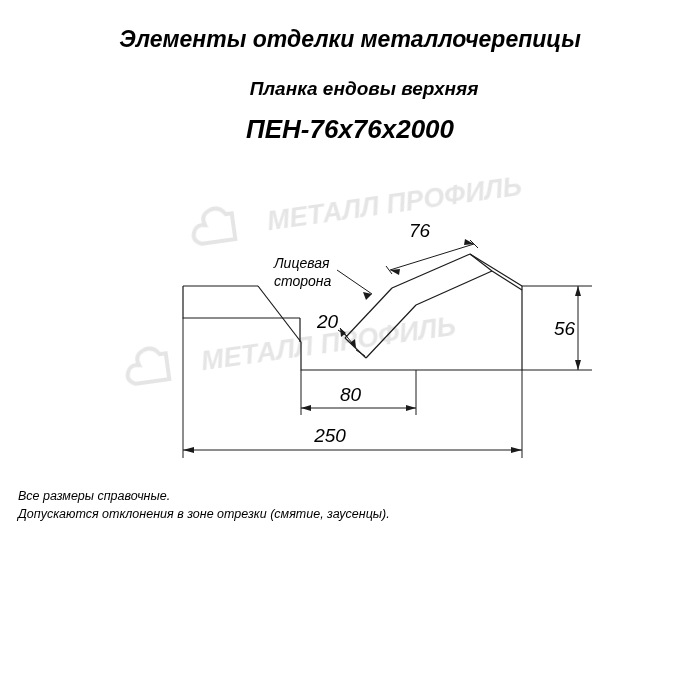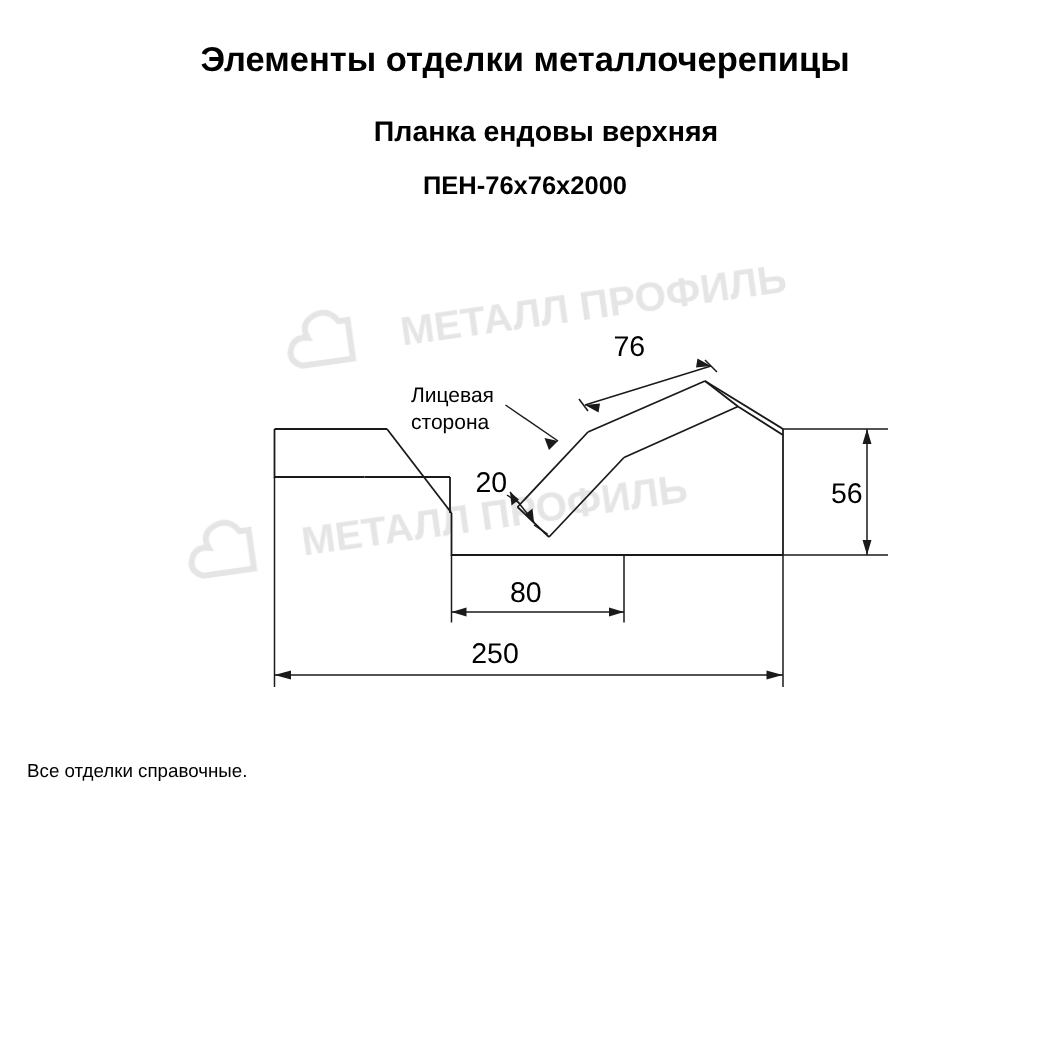--- a/index.html
+++ b/index.html
@@ -12,41 +12,42 @@
     background: #ffffff;
     font-family: "Liberation Sans", sans-serif;
     color: #000000;
     position: relative;
     overflow: hidden;
   }
   .page {
     position: relative;
     width: 700px;
     height: 538px;
+    font-style: italic;
   }
   .title-block {
     text-align: center;
     padding-top: 26px;
   }
   .main-title {
     font-size: 23px;
     font-weight: bold;
     letter-spacing: 0px;
     margin: 0 0 24px 0;
     line-height: 1.2;
   }
   .sub-title {
     font-size: 19px;
     font-weight: bold;
     margin: 0 0 14px 0;
     line-height: 1.2;
     padding-left: 28px;
   }
   .code-title {
-    font-size: 17px;
+    font-size: 26px;
     font-weight: bold;
     margin: 0;
     line-height: 1.2;
   }
   .drawing-area {
     position: absolute;
     left: 0;
     top: 170px;
     width: 700px;
     height: 330px;
@@ -180,16 +181,17 @@
         <path d="M183,280 L522,280"></path>
         <path d="M183,280 l11,-3 l0,6 z" fill="#1a1a1a" stroke="none"></path>
         <path d="M522,280 l-11,-3 l0,6 z" fill="#1a1a1a" stroke="none"></path>
       </g>
       <text class="dim-text" x="330" y="272" text-anchor="middle">250</text>
 
     </svg>
   </div>
 
   <div class="footer">
-    <div>Все отделки справочные.</div>
+    <div>Все размеры справочные.</div>
+    <div>Допускаются отклонения в зоне отрезки (смятие, заусенцы).</div>
   </div>
 
 </div>
 
 </body></html>

